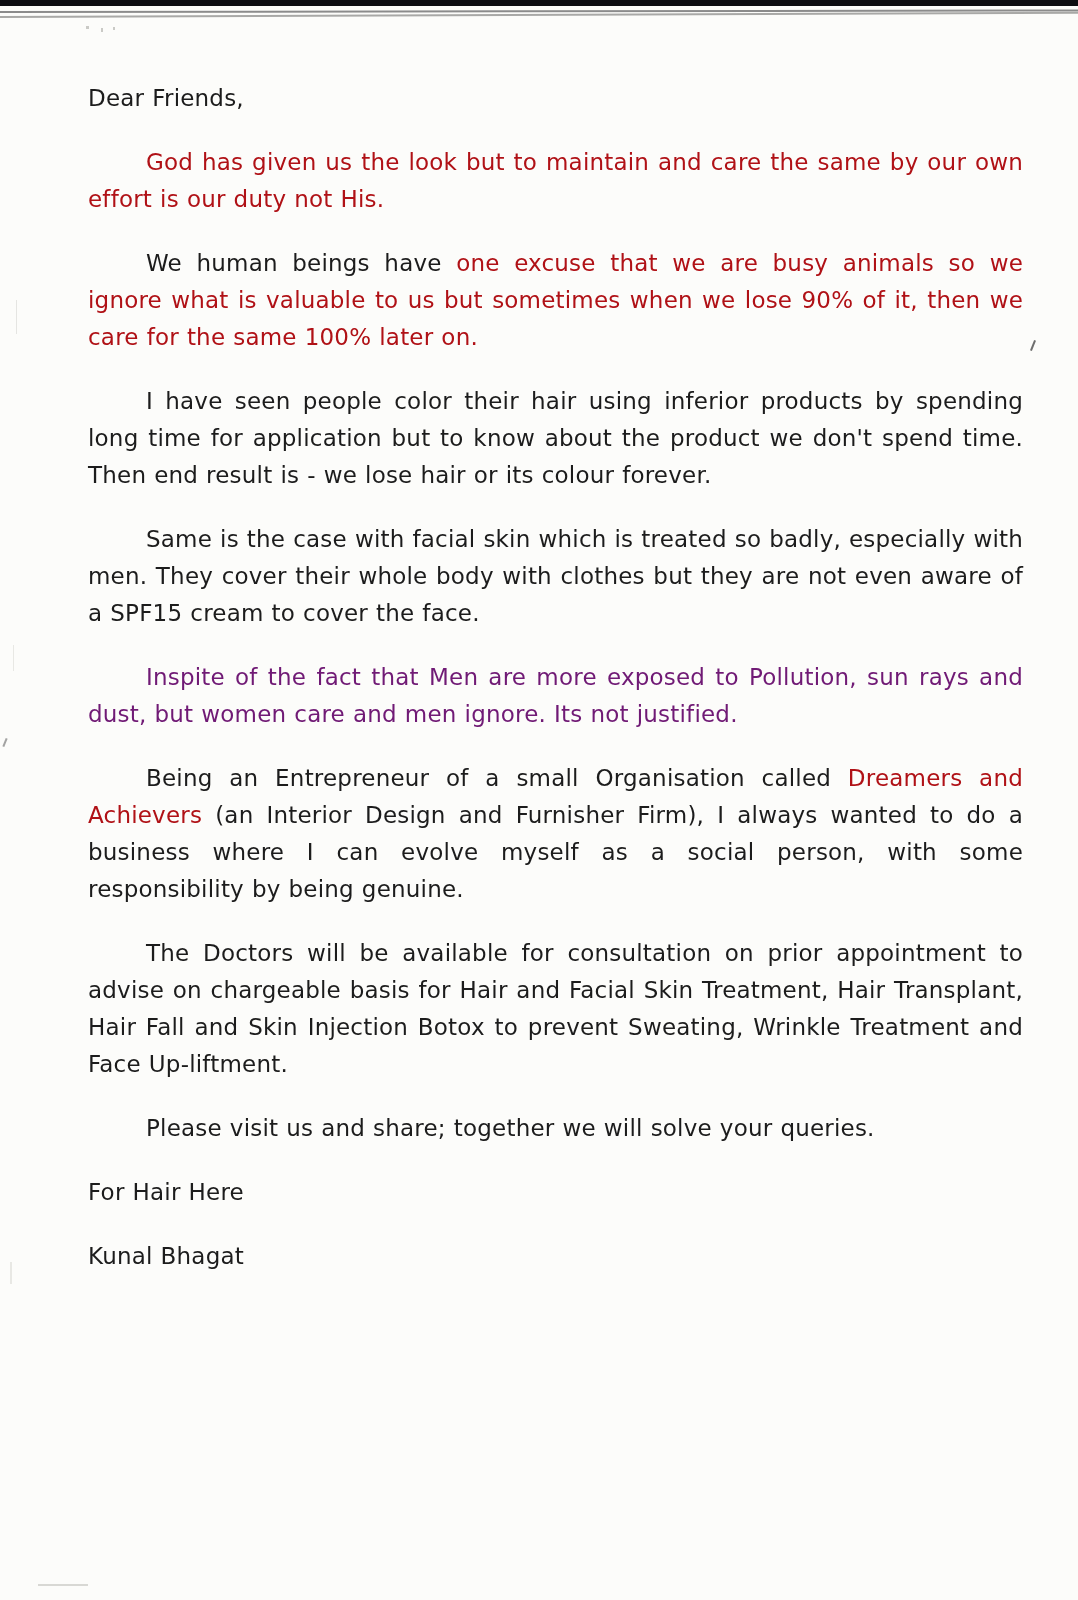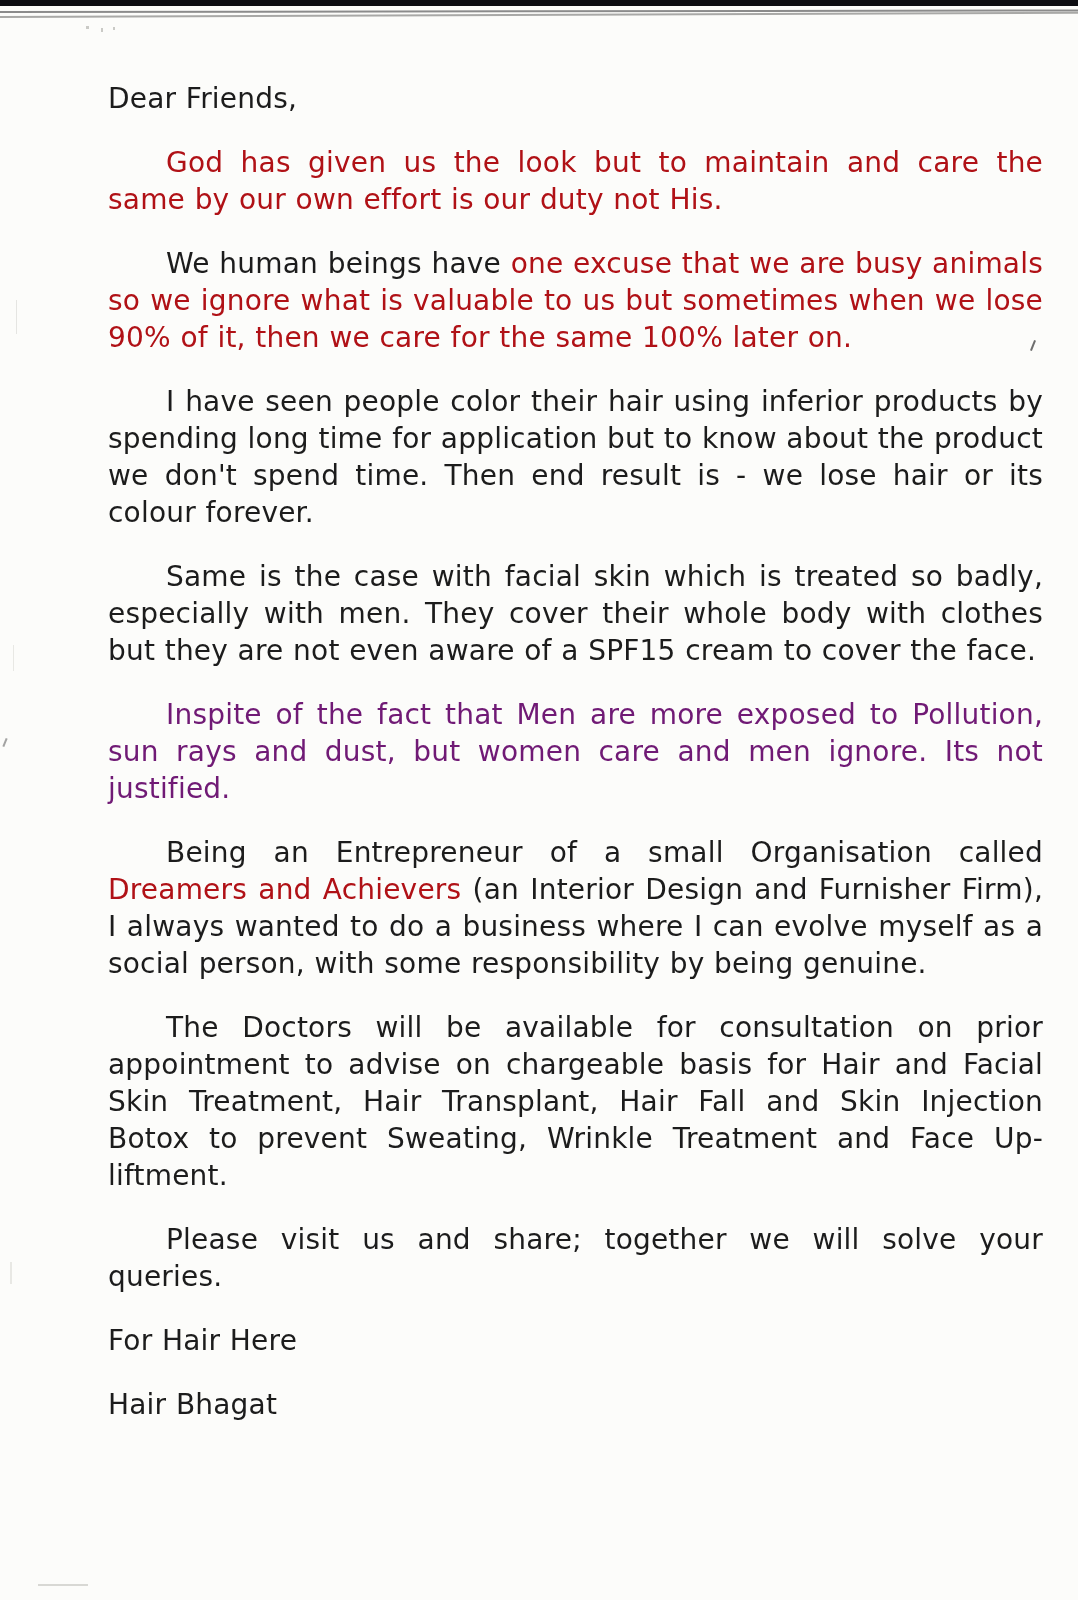--- a/index.html
+++ b/index.html
@@ -19,23 +19,23 @@
     width: 100%; height: 6px;
   }
   .edge-line {
     position: absolute; left: -12px; width: 1102px; height: 2px;
     transform-origin: left center;
   }
   .edge-line.l1 { top: 11px; background: #8b8b8b; transform: rotate(-0.08deg); }
   .edge-line.l2 { top: 16px; background: #a8a8a6; transform: rotate(-0.22deg); height: 1.5px; }
   .letter {
     position: absolute;
-    left: 108px; top: 80px;
+    left: 88px; top: 80px;
     width: 935px;
-    font-size: 28px;
+    font-size: 23px;
     line-height: 37px;
     text-align: justify;
     letter-spacing: 0.2px;
     word-spacing: 0.5px;
   }
   .letter p { margin: 0 0 27px 0; }
   .letter p.indent { text-indent: 58px; }
   .bold { font-weight: bold; }
   .speck {
     position: absolute; background: #b9b9b4; opacity: 0.75;
@@ -67,15 +67,15 @@
       <p><span style="color: rgb(28, 28, 28);">Dear Friends,</span></p>
       <p class="indent"><span style="color: rgb(176, 17, 22);">God has given us the look but to maintain and care the same by our own effort is our duty not His.</span></p>
       <p class="indent"><span style="color: rgb(28, 28, 28);">We human beings have </span><span style="color: rgb(176, 17, 22);">one excuse that we are busy animals so we ignore what is valuable to us but sometimes when we lose 90% of it, then we care for the same 100% later on.</span></p>
       <p class="indent"><span style="color: rgb(28, 28, 28);">I have seen people color their hair using inferior products by spending long time for application but to know about the product we don't spend time. Then end result is - we lose hair or its colour forever.</span></p>
       <p class="indent"><span style="color: rgb(28, 28, 28);">Same is the case with facial skin which is treated so badly, especially with men. They cover their whole body with clothes but they are not even aware of a SPF15 cream to cover the face.</span></p>
       <p class="indent"><span style="color: #701a75;">Inspite of the fact that Men are more exposed to Pollution, sun rays and dust, but women care and men ignore. Its not justified.</span></p>
       <p class="indent"><span style="color: rgb(28, 28, 28);">Being an Entrepreneur of a small Organisation called </span><span style="color: rgb(176, 17, 22);">Dreamers and Achievers</span><span style="color: rgb(28, 28, 28);"> (an Interior Design and Furnisher Firm), I always wanted to do a business where I can evolve myself as a social person, with some responsibility by being genuine.</span></p>
       <p class="indent"><span style="color: rgb(28, 28, 28);">The Doctors will be available for consultation on prior appointment to advise on chargeable basis for Hair and Facial Skin Treatment, Hair Transplant, Hair Fall and Skin Injection Botox to prevent Sweating, Wrinkle Treatment and Face Up-liftment.</span></p>
       <p class="indent"><span style="color: rgb(28, 28, 28);">Please visit us and share; together we will solve your queries.</span></p>
       <p><span style="color: rgb(28, 28, 28);">For Hair Here</span></p>
-      <p><span style="color: rgb(28, 28, 28);">Hair Bhagat</span></p>
+      <p><span style="color: rgb(28, 28, 28);">Kunal Bhagat</span></p>
     </div>
 </div>
 
 </body></html>

